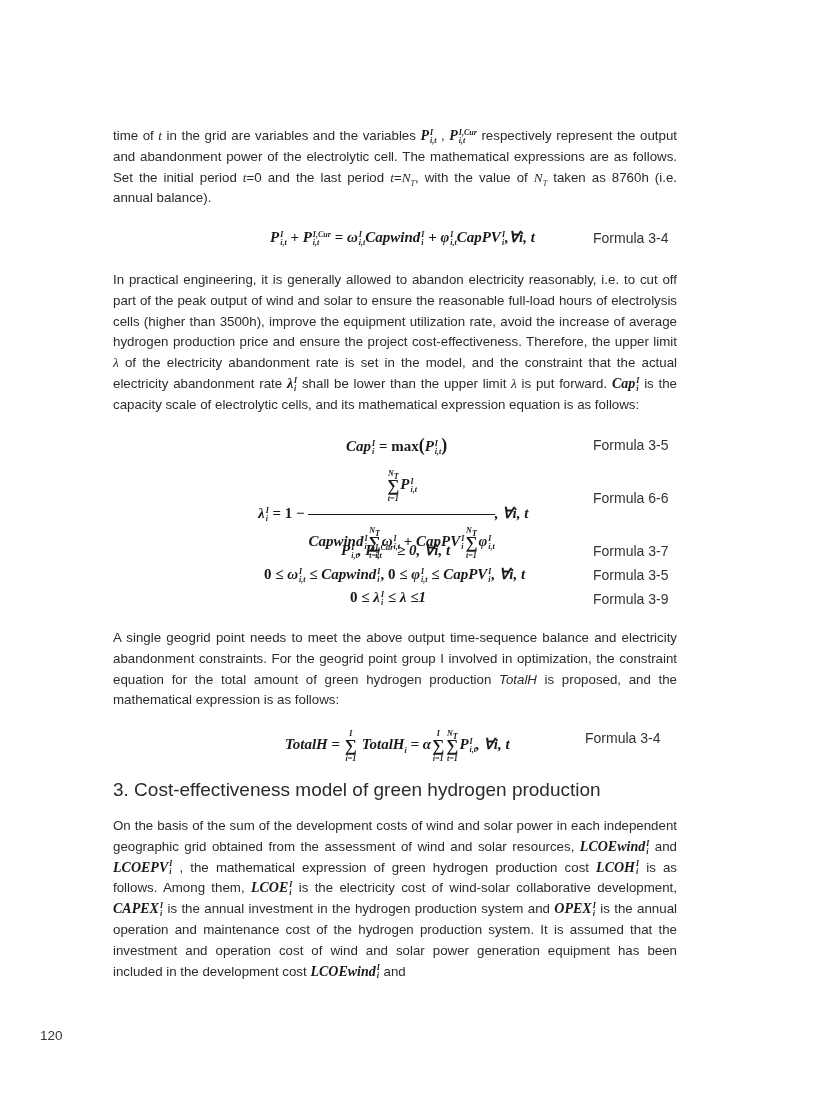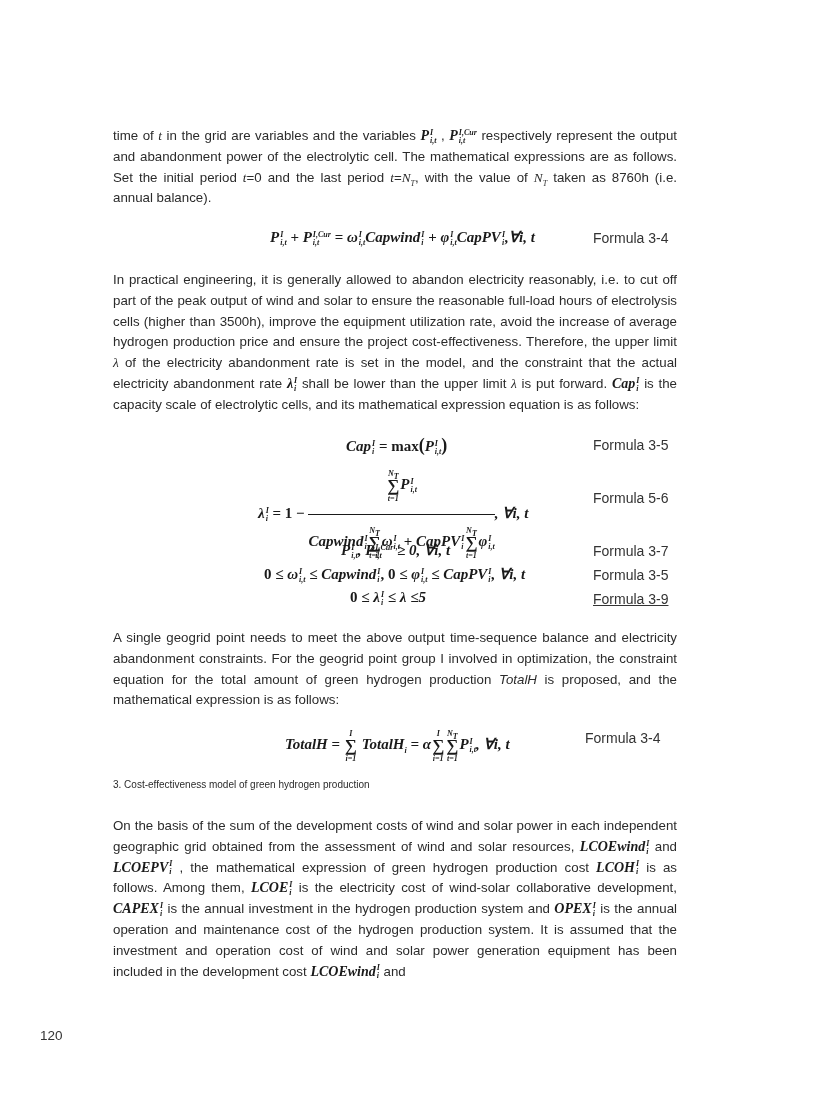--- a/index.html
+++ b/index.html
@@ -12,21 +12,21 @@
   .supsub span { display:block; }
   .formula-row { position:absolute; left:0; width:816px; height:22px; }
   .formula-expr { position:absolute; font-family:"Liberation Serif", serif; font-style:italic; font-weight:bold; font-size:15px; color:#1a1a1a; white-space:nowrap; }
   .formula-label { position:absolute; left:593px; font-family:"Liberation Sans", sans-serif; font-size:14px; color:#333; white-space:nowrap; }
   .frac { display:inline-block; vertical-align:middle; text-align:center; }
   .frac .num { display:block; border-bottom:1px solid #1a1a1a; padding:0 4px 2px 4px; }
   .frac .den { display:block; padding-top:2px; }
   .sum { display:inline-block; vertical-align:middle; text-align:center; line-height:9px; margin:9px 1px; }
   .sum .lim { display:block; font-size:8px; }
   .sum .sig { display:block; font-size:17px; line-height:16px; font-style:normal; }
-  .heading { position:absolute; left:113px; top:779px; font-size:10px; color:#2b2b2b; }
+  .heading { position:absolute; left:113px; top:779px; font-size:19px; color:#2b2b2b; }
   .page-number { position:absolute; left:40px; top:1028px; font-size:13.5px; color:#333; }
 </style>
 </head>
 <body>
 
 <div class="para" style="top:126px;">
   <span>time of </span><span class="mi">t</span><span> in the grid are variables and the variables </span>
   <span class="math"><span>P</span><span class="supsub"><span>I</span><span>i,t</span></span></span><span> , </span><span class="math"><span>P</span><span class="supsub"><span>I,Cur</span><span>i,t</span></span></span><span> respectively represent the output and abandonment power of the electrolytic cell. The mathematical expressions are as follows. Set the initial period </span><span class="mi">t</span><span>=0 and the last period </span><span class="mi">t</span><span>=</span><span class="mi"><span>N</span><sub>T</sub></span><span>, with the value of </span><span class="mi"><span>N</span><sub>T</sub></span><span> taken as 8760h (i.e. annual balance).</span>
 </div>
 
@@ -48,42 +48,42 @@
   <div class="formula-label" style="top:2px;">Formula 3-5</div>
 </div>
 
 <div class="formula-row" style="top:488px;">
   <div class="formula-expr" style="left:258px; top:-28px;">
     <span>λ</span><span class="supsub"><span>I</span><span>i</span></span><span style="font-style:normal"> = 1 − </span><span class="frac">
       <span class="num"><span class="sum"><span class="lim"><span>N</span><sub>T</sub></span><span class="sig">∑</span><span class="lim">t=1</span></span><span>P</span><span class="supsub"><span>I</span><span>i,t</span></span></span>
       <span class="den"><span>Capwind</span><span class="supsub"><span>I</span><span>i</span></span><span class="sum"><span class="lim"><span>N</span><sub>T</sub></span><span class="sig">∑</span><span class="lim">t=1</span></span><span>ω</span><span class="supsub"><span>I</span><span>i,t</span></span><span style="font-style:normal"> + </span><span>CapPV</span><span class="supsub"><span>I</span><span>i</span></span><span class="sum"><span class="lim"><span>N</span><sub>T</sub></span><span class="sig">∑</span><span class="lim">t=1</span></span><span>φ</span><span class="supsub"><span>I</span><span>i,t</span></span></span>
     </span><span>, ∀i, t</span>
   </div>
-  <div class="formula-label" style="top:2px;">Formula 5-6</div>
+  <div class="formula-label" style="top:2px;">Formula 6-6</div>
 </div>
 
 <div class="formula-row" style="top:541px;">
   <div class="formula-expr" style="left:341px;">
     <span>P</span><span class="supsub"><span>I</span><span>i,t</span></span>, <span>P</span><span class="supsub"><span>I,Cur</span><span>i,t</span></span><span> ≥ 0, ∀i, t</span>
   </div>
   <div class="formula-label" style="top:2px;">Formula 3-7</div>
 </div>
 
 <div class="formula-row" style="top:565px;">
   <div class="formula-expr" style="left:264px;font-family:Liberation Serif, serif;">
     <span style="font-style:normal">0 ≤ </span><span>ω</span><span class="supsub"><span>I</span><span>i,t</span></span><span style="font-style:normal"> ≤ </span><span>Capwind</span><span class="supsub"><span>I</span><span>i</span></span><span style="font-style:normal">, 0 ≤ </span><span>φ</span><span class="supsub"><span>I</span><span>i,t</span></span><span style="font-style:normal"> ≤ </span><span>CapPV</span><span class="supsub"><span>I</span><span>i</span></span><span>, ∀i, t</span>
   </div>
   <div class="formula-label" style="top:2px;">Formula 3-5</div>
 </div>
 
 <div class="formula-row" style="top:589px;">
   <div class="formula-expr" style="left:350px;">
-    <span style="font-style:normal">0 ≤ </span><span>λ</span><span class="supsub"><span>I</span><span>i</span></span><span> ≤ λ ≤5</span>
+    <span style="font-style:normal">0 ≤ </span><span>λ</span><span class="supsub"><span>I</span><span>i</span></span><span> ≤ λ ≤1</span>
   </div>
-  <div class="formula-label" style="top:2px;text-decoration:underline;">Formula 3-9</div>
+  <div class="formula-label" style="top:2px;">Formula 3-9</div>
 </div>
 
 <div class="para" style="top:628px;">
   <span>A single geogrid point needs to meet the above output time-sequence balance and electricity abandonment constraints. For the geogrid point group I involved in optimization, the constraint equation for the total amount of green hydrogen production </span><span style="font-style:italic">TotalH</span><span> is proposed, and the mathematical expression is as follows:</span>
 </div>
 
 <div class="formula-row" style="top:728px;">
   <div class="formula-expr" style="left:285px; top:-8px;">
     <span>TotalH</span><span style="font-style:normal"> = </span><span class="sum"><span class="lim">I</span><span class="sig">∑</span><span class="lim">i=1</span></span> <span>TotalH</span><sub>i</sub><span> = α</span><span class="sum"><span class="lim">I</span><span class="sig">∑</span><span class="lim">i=1</span></span><span class="sum"><span class="lim"><span>N</span><sub>T</sub></span><span class="sig">∑</span><span class="lim">t=1</span></span><span>P</span><span class="supsub"><span>I</span><span>i,t</span></span><span>, ∀i, t</span>
   </div>

